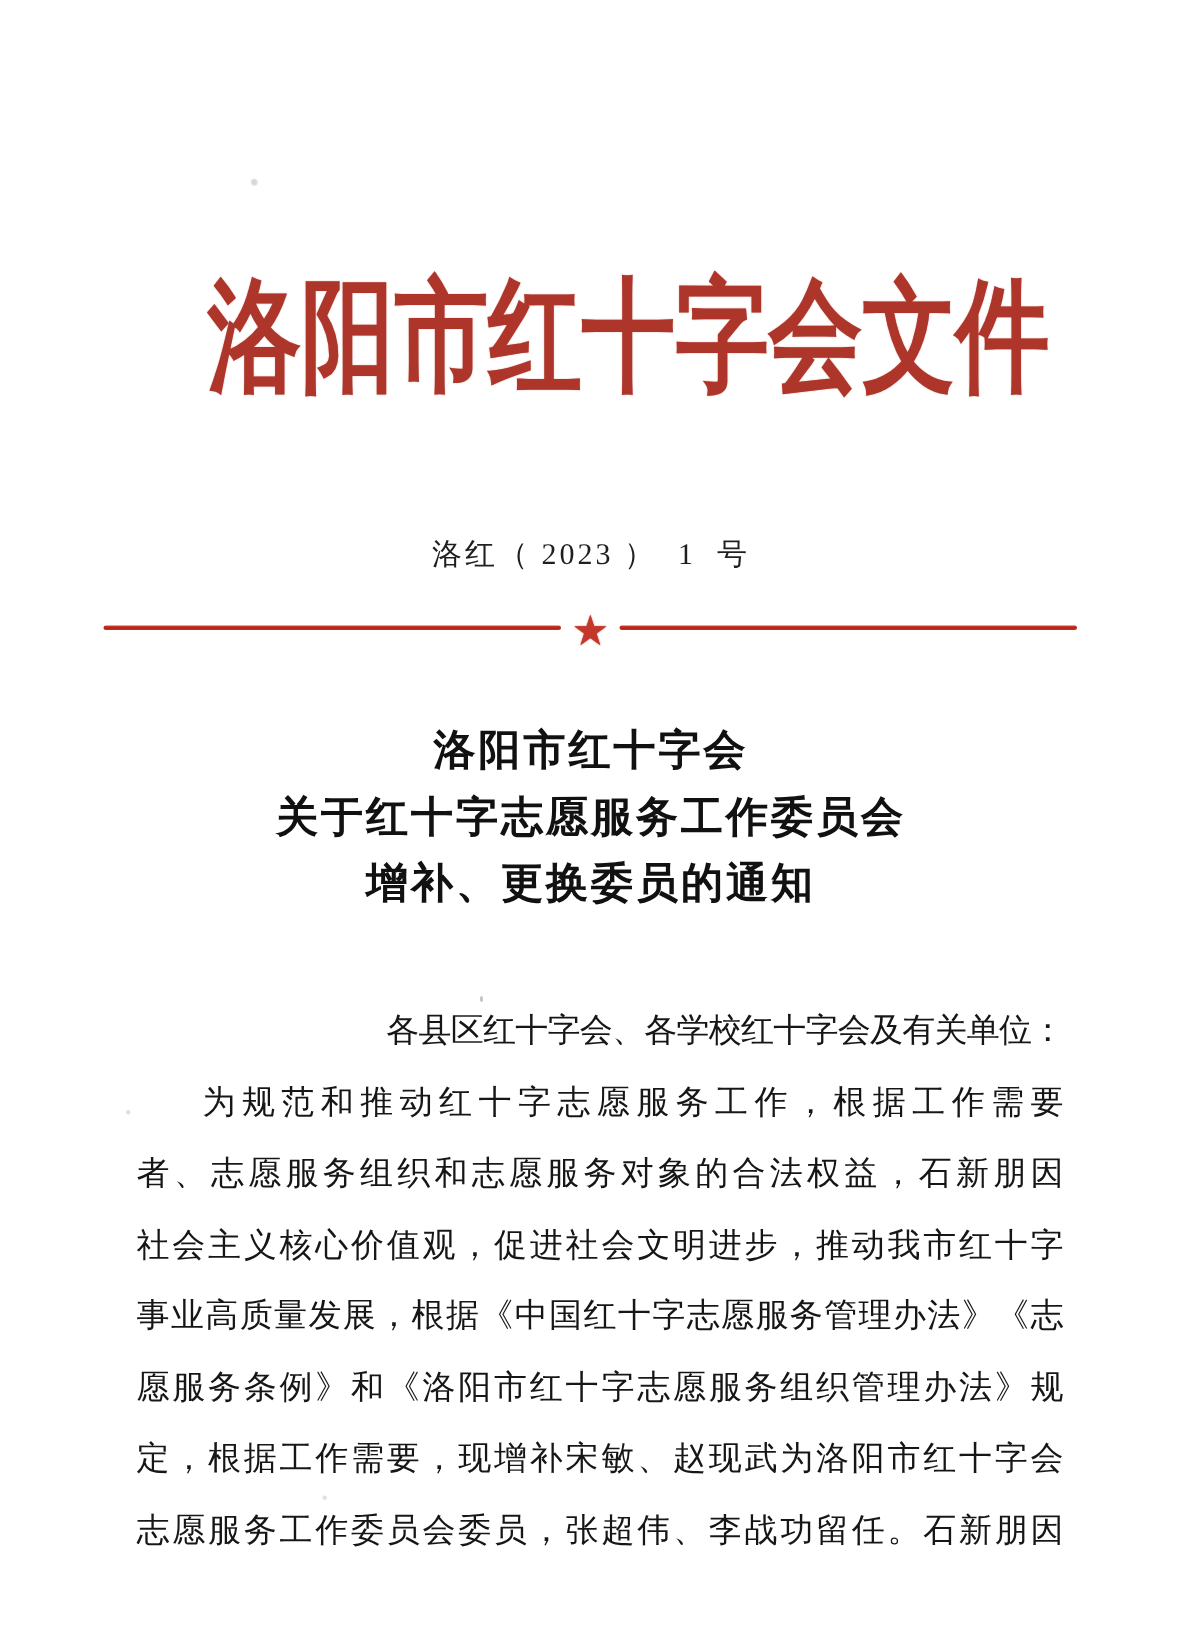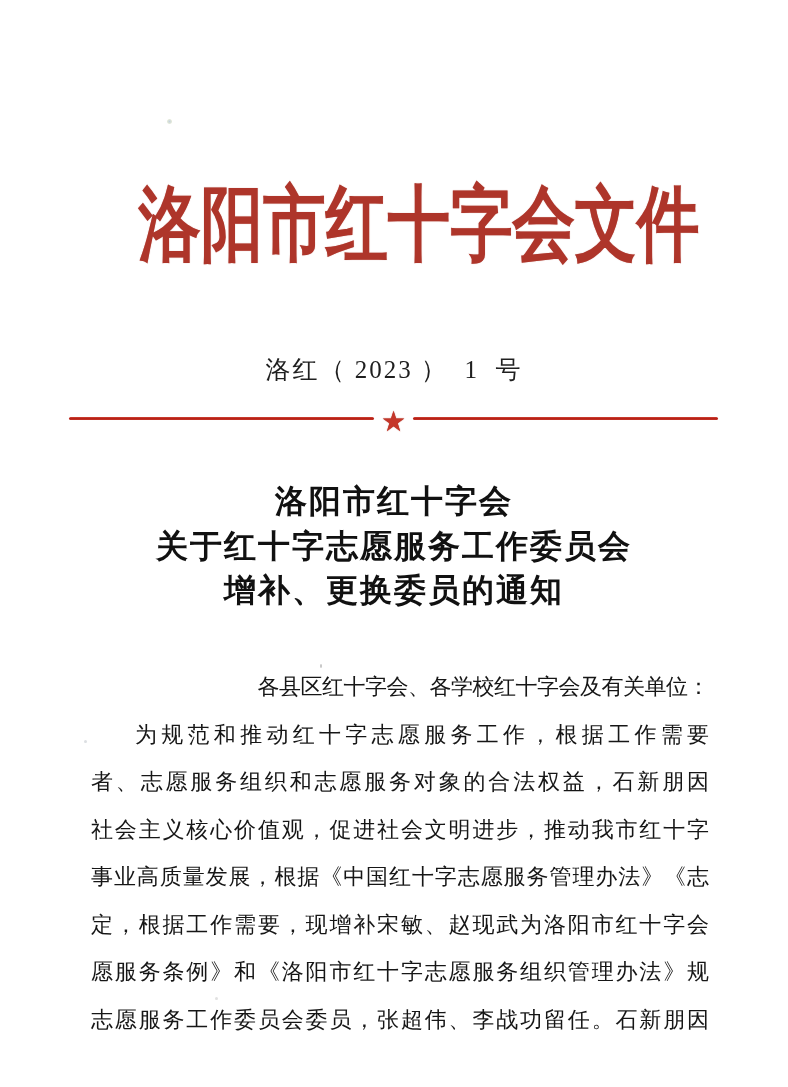--- a/index.html
+++ b/index.html
@@ -37,21 +37,21 @@
     text-shadow: 0 0 1px rgba(160, 40, 30, 0.55);
   }
 
   
   .doc-number {
     position: absolute;
     top: 357px;
     left: 0;
     width: 788px;
     text-align: center;
-    font-size: 25px;
+    font-size: 20px;
     line-height: 26px;
     letter-spacing: 2px;
     color: #1f1f1f;
     white-space: pre;
   }
 
   
   .divider {
     position: absolute;
     top: 397px;
@@ -78,21 +78,21 @@
     text-shadow: 0 0 1px #a02a1e;
   }
 
   
   .headline {
     position: absolute;
     top: 479px;
     left: 0;
     width: 788px;
     text-align: center;
-    font-size: 32px;
+    font-size: 28px;
     font-weight: bold;
     line-height: 44.5px;
     letter-spacing: 2px;
     color: #111111;
   }
 
   
   .body-block {
     position: absolute;
     top: 663px;
@@ -148,22 +148,22 @@
     <div>关于红十字志愿服务工作委员会</div>
     <div>增补、更换委员的通知</div>
   </div>
 
   <div class="body-block">
     <div class="salutation">各县区红十字会、各学校红十字会及有关单位：</div>
     <div class="jline indent">为规范和推动红十字志愿服务工作，根据工作需要</div>
     <div class="jline">者、志愿服务组织和志愿服务对象的合法权益，石新朋因</div>
     <div class="jline">社会主义核心价值观，促进社会文明进步，推动我市红十字</div>
     <div class="jline">事业高质量发展，根据《中国红十字志愿服务管理办法》《志</div>
+    <div class="jline">愿服务条例》和《洛阳市红十字志愿服务组织管理办法》规</div>
     <div class="jline">定，根据工作需要，现增补宋敏、赵现武为洛阳市红十字会</div>
-    <div class="jline">愿服务条例》和《洛阳市红十字志愿服务组织管理办法》规</div>
     <div class="jline">志愿服务工作委员会委员，张超伟、李战功留任。石新朋因</div>
   </div>
 
   <div class="speck s1"></div>
   <div class="speck s2"></div>
   <div class="speck s3"></div>
   <div class="speck s4"></div>
 
 </div>
 

